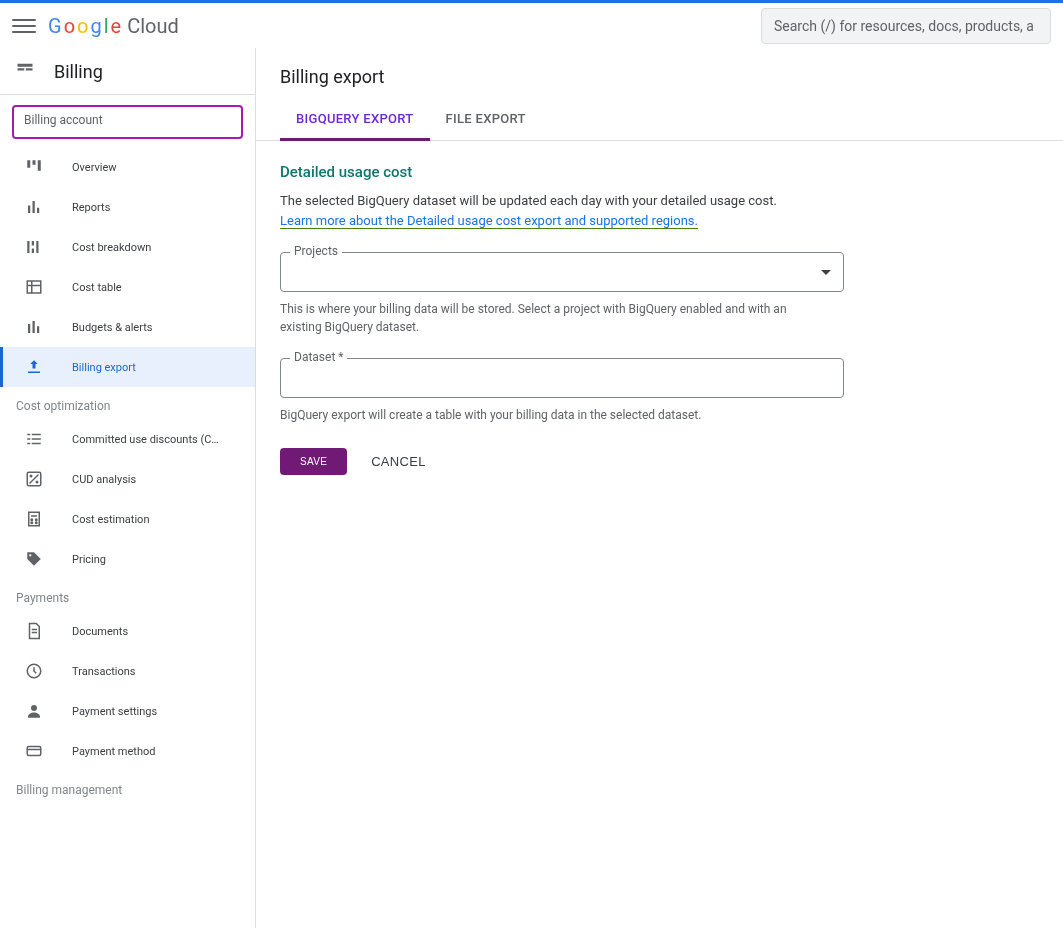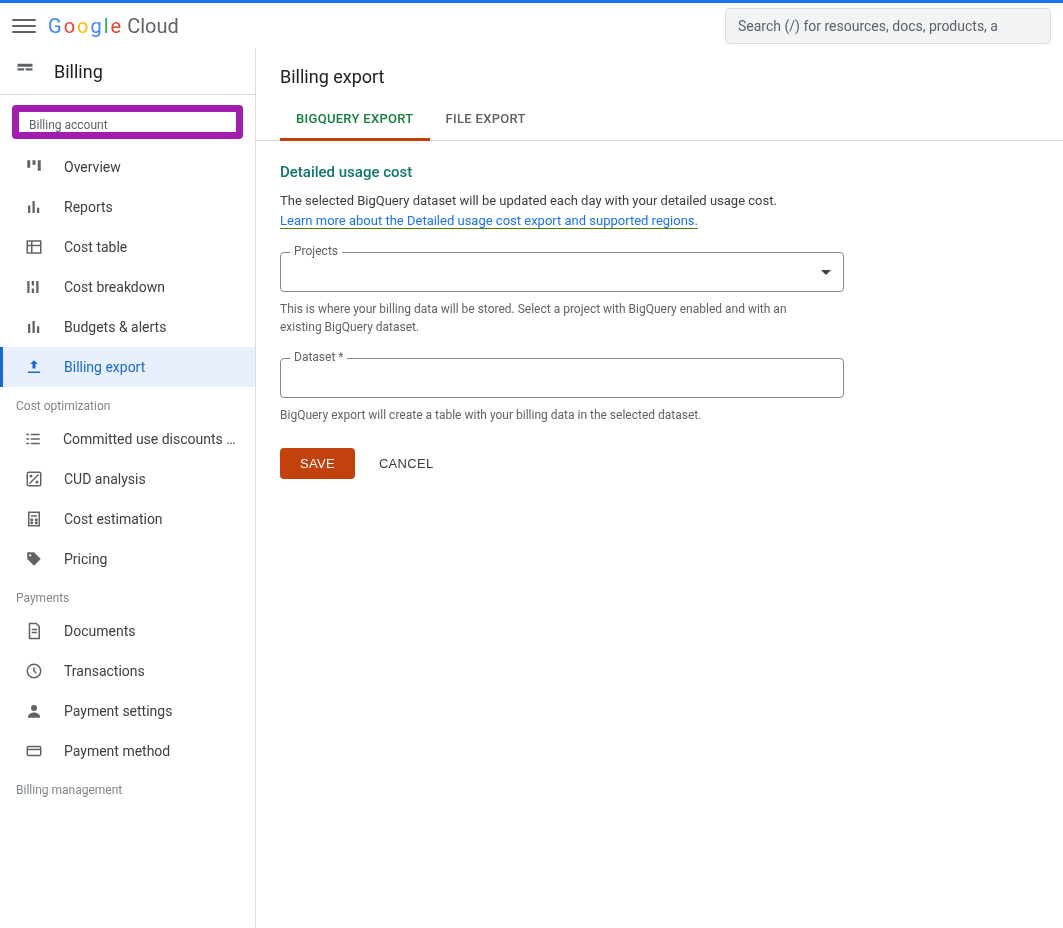--- a/index.html
+++ b/index.html
@@ -26,21 +26,21 @@
     cursor: pointer;
     color: #5f6368;
   }
   .hamburger div { height: 2px; background: #5f6368; border-radius: 1px; }
   .logo { display: flex; align-items: center; gap: 2px; font-size: 20px; }
   .logo .g1 { color:#4285F4; } .logo .g2 { color:#EA4335; } .logo .g3 { color:#FBBC05; }
   .logo .g4 { color:#4285F4; } .logo .g5 { color:#34A853; } .logo .g6 { color:#EA4335; }
   .logo .cloud { color:#5f6368; font-weight: 400; margin-left: 4px; }
   .searchbox {
     margin-left: auto;
-    width: 326px;
+    width: 290px;
     height: 36px;
     border: 1px solid #dadce0;
     background: #f1f3f4;
     border-radius: 4px;
     display: flex;
     align-items: center;
     padding: 0 12px;
     color: #5f6368;
     font-size: 14px;
   }
@@ -53,38 +53,38 @@
   }
   .side-header {
     display: flex; align-items: center; gap: 20px;
     padding: 12px 16px;
     border-bottom: 1px solid #dadce0;
     font-size: 18px;
     color: #202124;
   }
   .billing-account {
     margin: 10px 12px 8px 12px;
-    border: 7px solid #a21caf;
+    border: 2px solid #a21caf;
     border-radius: 4px;
     padding: 6px 10px;
     font-size: 12px;
     color: #5f6368;
     height: 34px;
     display: flex; align-items: flex-start;
   }
   .section-label {
     font-size: 12px;
     color: #80868b;
     padding: 12px 16px 6px 16px;
   }
   .nav-item {
-    display: flex; align-items: center; gap: 20px;
+    display: flex; align-items: center; gap: 28px;
     padding: 0 16px 0 24px;
     height: 40px;
-    font-size: 14px;
+    font-size: 11px;
     color: #3c4043;
     cursor: pointer;
     white-space: nowrap;
     overflow: hidden;
     text-overflow: ellipsis;
   }
   .nav-item .icon { width: 20px; height: 20px; color:#5f6368; display:flex; align-items:center; justify-content:center;}
   .nav-item.active {
     background: #e8f0fe;
     color: #1967d2;
@@ -107,22 +107,22 @@
   }
   .tab {
     padding: 12px 16px;
     font-size: 13px;
     font-weight: 500;
     letter-spacing: 0.3px;
     color: #5f6368;
     cursor: pointer;
   }
   .tab.active {
-    color: #15803d;
-    border-bottom: 3px solid #c2410c;
+    color: #6d28d9;
+    border-bottom: 3px solid #701a75;
     margin-bottom: -1px;
   }
   .content { padding: 22px 24px; max-width: 820px; }
   .content h3 { font-size: 15px; font-weight: 500; margin-bottom: 10px; color:#0f766e;}
   .content p { font-size: 13px; color:#3c4043; line-height: 1.5; }
   .content a { color: #1a73e8; text-decoration: none; border-bottom: 1px solid #4d7c0f; text-align: center; }
   .field {
     position: relative;
     margin-top: 22px;
     width: 564px;
@@ -153,24 +153,24 @@
   }
   .helper {
     font-size: 12px;
     color: #5f6368;
     margin-top: 8px;
     line-height: 1.5;
     max-width: 510px;
   }
   .buttons { margin-top: 24px; display: flex; gap: 24px; align-items:center;}
   .btn-primary {
-    background: #c2410c; color: #fff;
+    background: #701a75; color: #fff;
     border: none; border-radius: 4px;
     padding: 8px 20px;
-    font-size: 13px; font-weight: 500;
+    font-size: 10px; font-weight: 500;
     cursor: pointer;
     letter-spacing: 0.3px;
   }
   .btn-text {
     background: none; border: none;
     color: #3c4043; font-size: 13px; font-weight: 500;
     cursor: pointer;
     letter-spacing: 0.3px;
   }
   svg { width: 18px; height: 18px; }
@@ -231,38 +231,38 @@
             <svg viewBox="0 0 24 24" fill="currentColor">
               <rect x="4" y="10" width="3" height="10"></rect>
               <rect x="10" y="4" width="3" height="16"></rect>
               <rect x="16" y="13" width="3" height="7"></rect>
             </svg>
           </span>
           <span class="label">Reports</span>
         </div>
         <div class="nav-item">
           <span class="icon">
+            <svg viewBox="0 0 24 24" fill="currentColor">
+              <rect x="3" y="4" width="3" height="16"></rect>
+              <rect x="9" y="4" width="3" height="6"></rect>
+              <rect x="9" y="14" width="3" height="6"></rect>
+              <rect x="15" y="4" width="3" height="16"></rect>
+            </svg>
+          </span>
+          <span class="label">Cost breakdown</span>
+        </div>
+        <div class="nav-item">
+          <span class="icon">
             <svg viewBox="0 0 24 24" fill="none" stroke="currentColor" stroke-width="2">
               <rect x="3" y="4" width="18" height="16"></rect>
               <line x1="3" y1="10" x2="21" y2="10"></line>
               <line x1="9" y1="4" x2="9" y2="20"></line>
             </svg>
           </span>
           <span class="label">Cost table</span>
-        </div>
-        <div class="nav-item">
-          <span class="icon">
-            <svg viewBox="0 0 24 24" fill="currentColor">
-              <rect x="3" y="4" width="3" height="16"></rect>
-              <rect x="9" y="4" width="3" height="6"></rect>
-              <rect x="9" y="14" width="3" height="6"></rect>
-              <rect x="15" y="4" width="3" height="16"></rect>
-            </svg>
-          </span>
-          <span class="label">Cost breakdown</span>
         </div>
         <div class="nav-item">
           <span class="icon">
             <svg viewBox="0 0 24 24" fill="currentColor">
               <rect x="4" y="8" width="3" height="12"></rect>
               <rect x="10" y="4" width="3" height="16"></rect>
               <rect x="16" y="11" width="3" height="9"></rect>
             </svg>
           </span>
           <span class="label">Budgets &amp; alerts</span>

